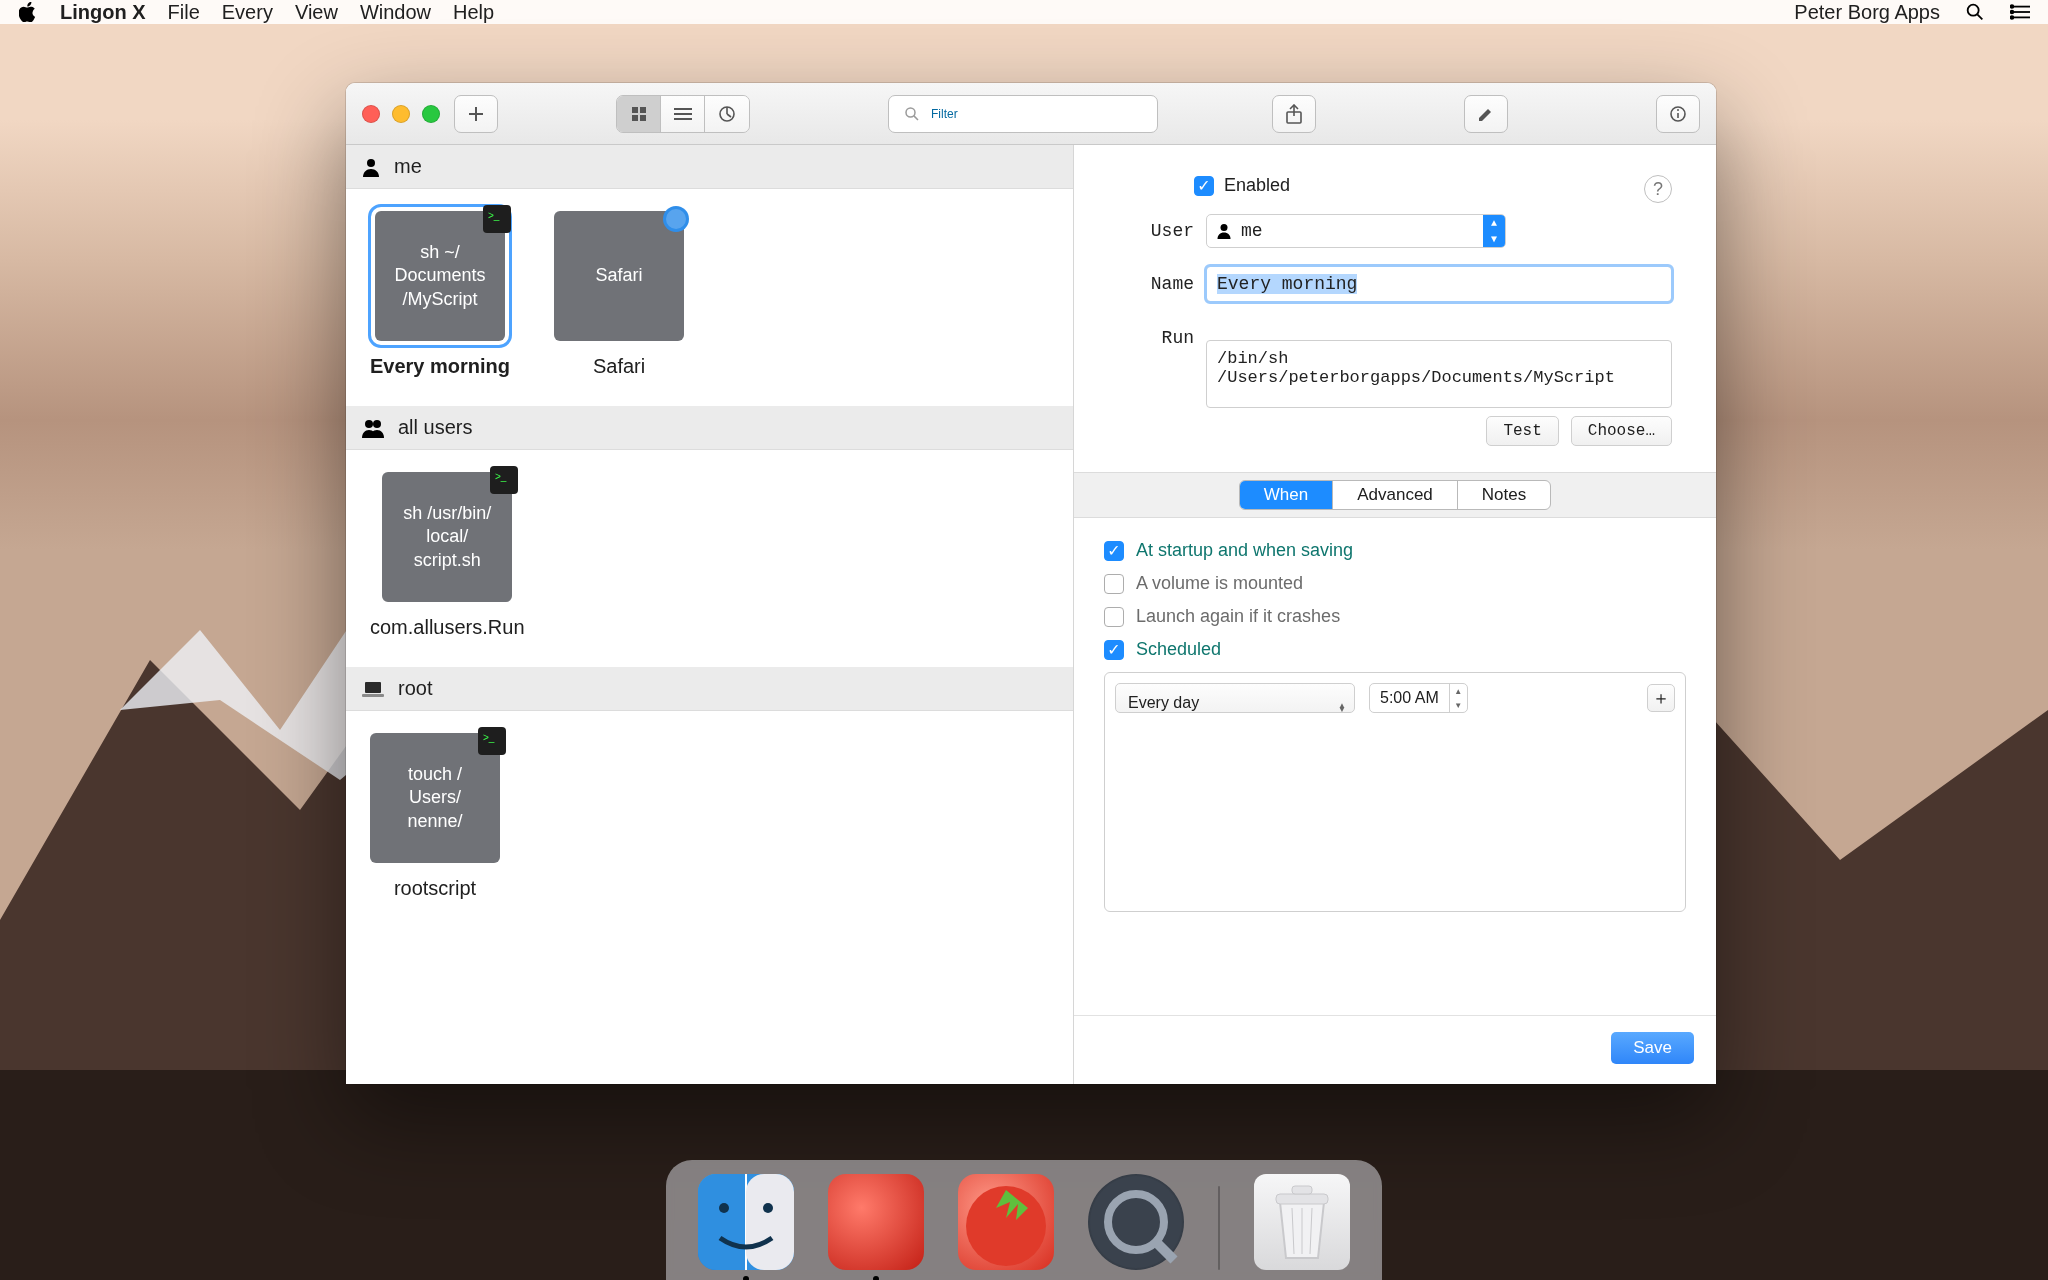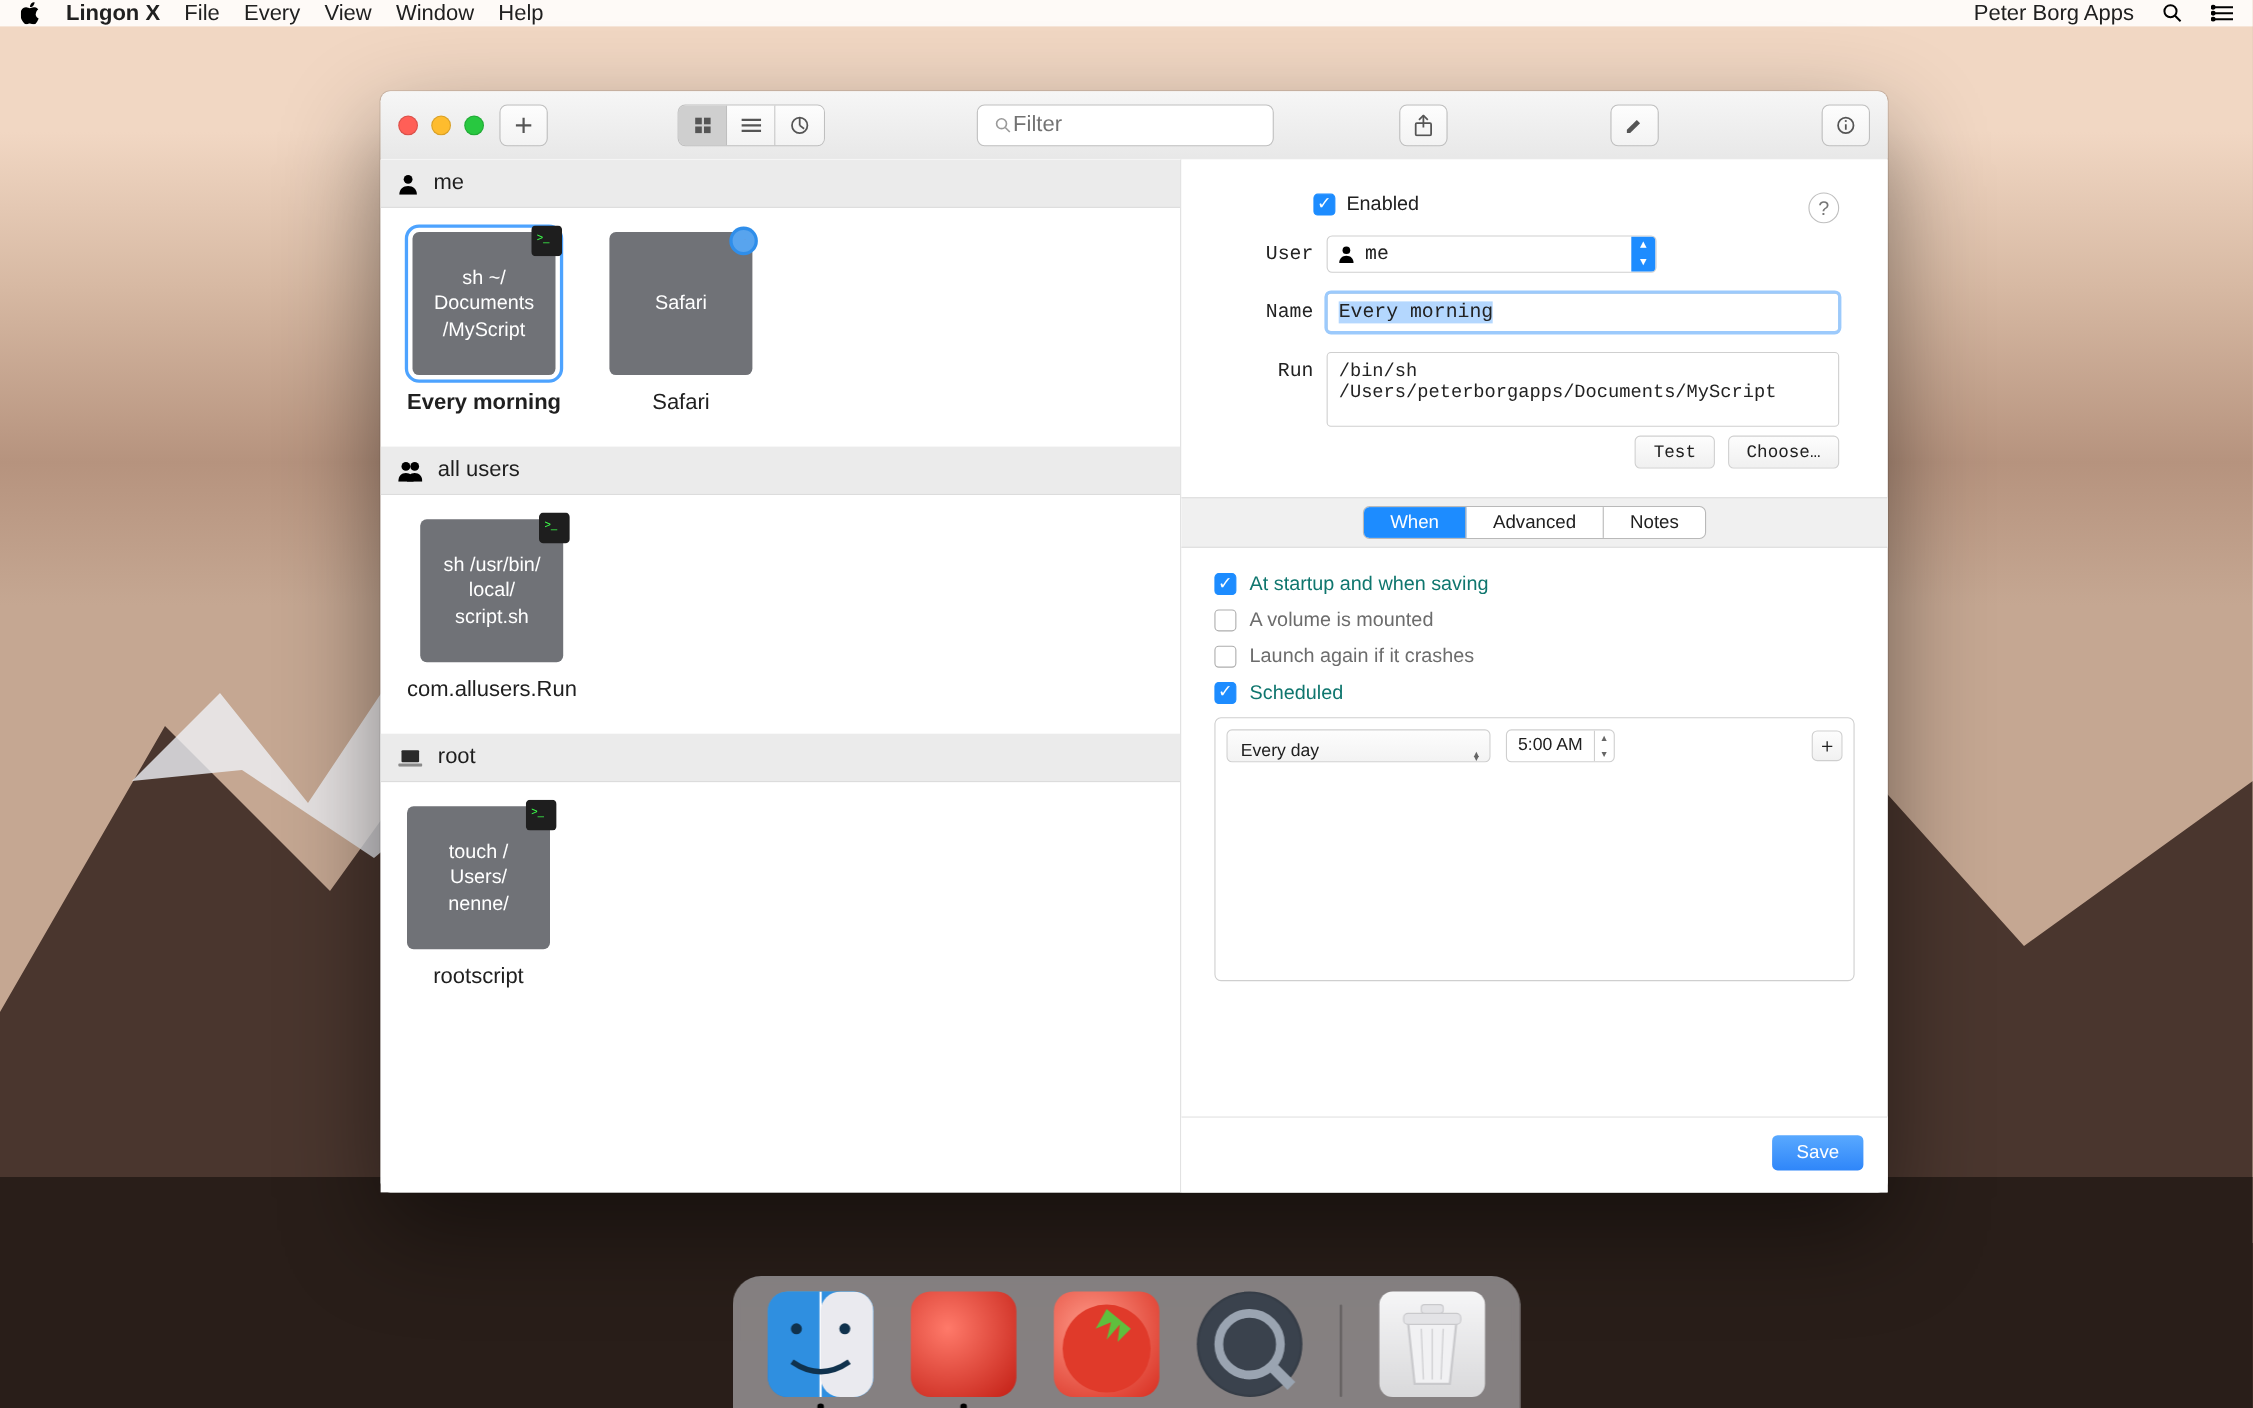--- a/index.html
+++ b/index.html
@@ -53,21 +53,21 @@
 .dot.red{background:#ff5f57;} .dot.yellow{background:#febc2e;} .dot.green{background:#28c840;}
 
 .tb-btn{height:38px;min-width:38px;padding:0 12px;border:1px solid var(--toolbar-border);
   border-radius:7px;background:linear-gradient(#fdfdfd,#f3f3f3);display:flex;align-items:center;justify-content:center;
   font-size:22px;color:#555;}
 .tb-segment{display:flex;height:38px;border:1px solid var(--toolbar-border);border-radius:7px;overflow:hidden;}
 .tb-segment .seg{width:44px;display:flex;align-items:center;justify-content:center;background:linear-gradient(#fdfdfd,#f3f3f3);border-right:1px solid var(--toolbar-border);}
 .tb-segment .seg:last-child{border-right:none;}
 .tb-segment .seg.selected{background:#cfcfcf;}
 
-.tb-search{flex:0 0 270px;height:38px;border:1px solid var(--toolbar-border);border-radius:7px;background:#fff;display:flex;align-items:center;padding:0 14px;color:#737373;font-size:20px;}
+.tb-search{flex:0 0 270px;height:38px;border:1px solid var(--toolbar-border);border-radius:7px;background:#fff;display:flex;align-items:center;padding:0 14px;color:#0369a1;gap:10px;font-size:12px;}
 .tb-flexgap{flex:1;}
 .tb-gap{width:30px;}
 
 
 .body{display:flex;height:calc(100% - 62px);}
 .left{flex:0 0 728px;background:#ffffff;border-right:1px solid #d6d6d6;overflow:auto;}
 .right{flex:1;display:flex;flex-direction:column;background:#fff;}
 
 
 .section-header{height:44px;background:var(--section-header-bg);border-bottom:1px solid #dcdcdc;
@@ -381,21 +381,21 @@
           <div class="lab">Name</div>
           <div class="field" style="padding-right:18px;">
             <div class="text-input focused">
               <span class="sel">Every morning</span>
             </div>
           </div>
         </div>
 
         <div class="form-row" style="align-items:flex-start;">
           <div class="lab" style="margin-top:8px;">Run</div>
-          <div class="field" style="padding-right:18px;">
+          <div class="field" style="padding-right:18px;margin-top:20px;">
             <div class="textarea">/bin/sh /Users/peterborgapps/Documents/MyScript</div>
             <div class="row-actions">
               <div class="small-btn">Test</div>
               <div class="small-btn">Choose…</div>
             </div>
           </div>
         </div>
       </div>
 
       <div class="tabs-wrap">

